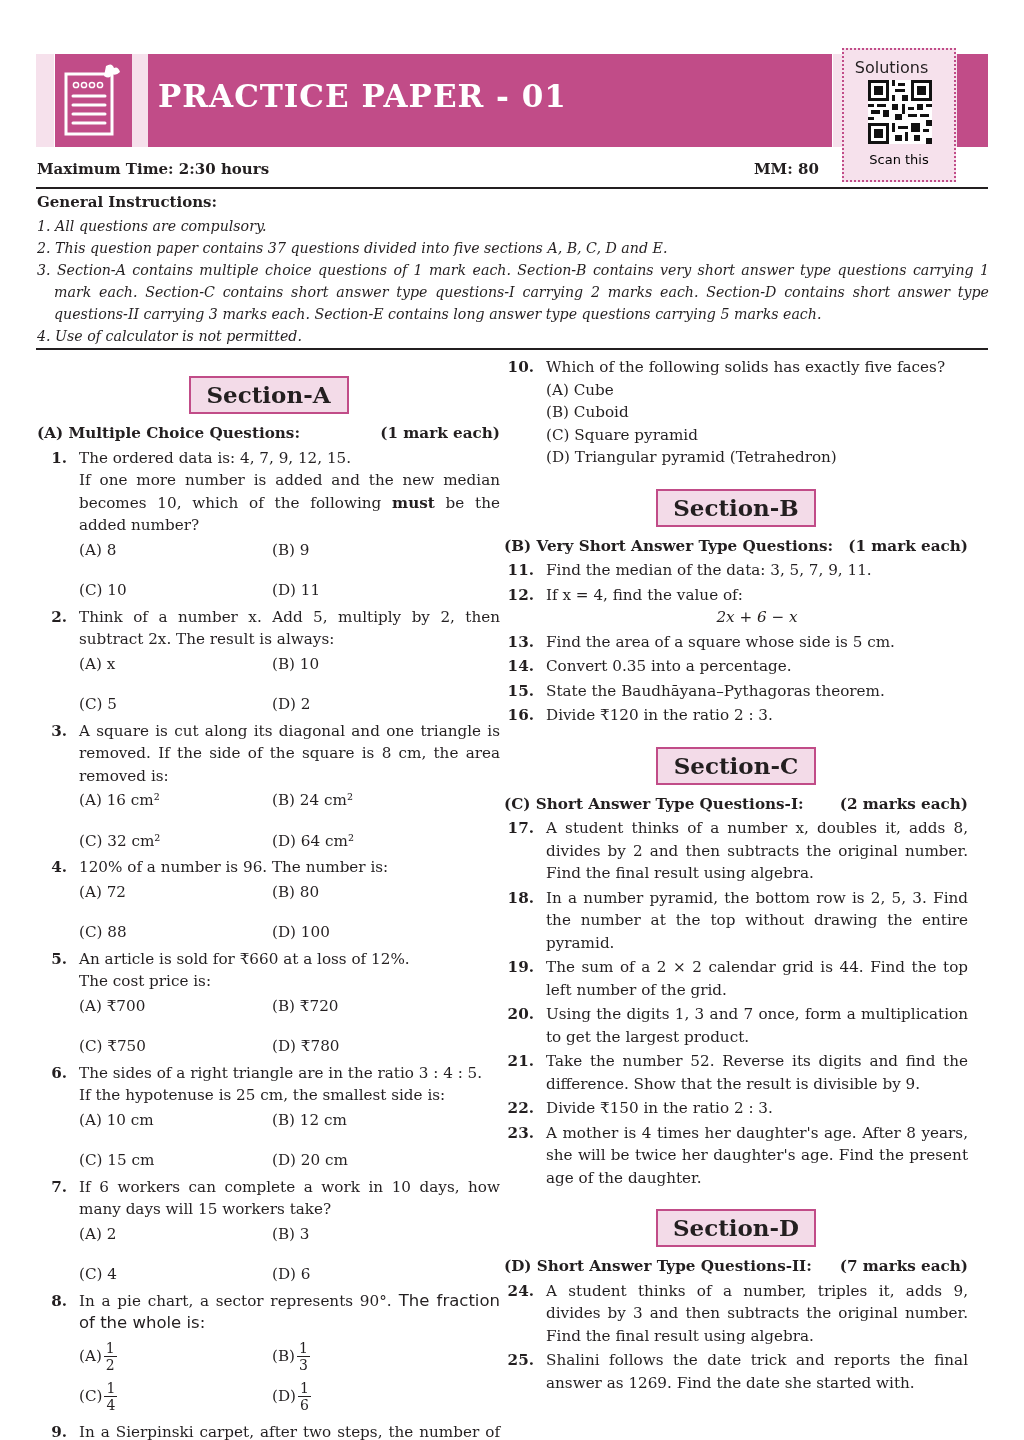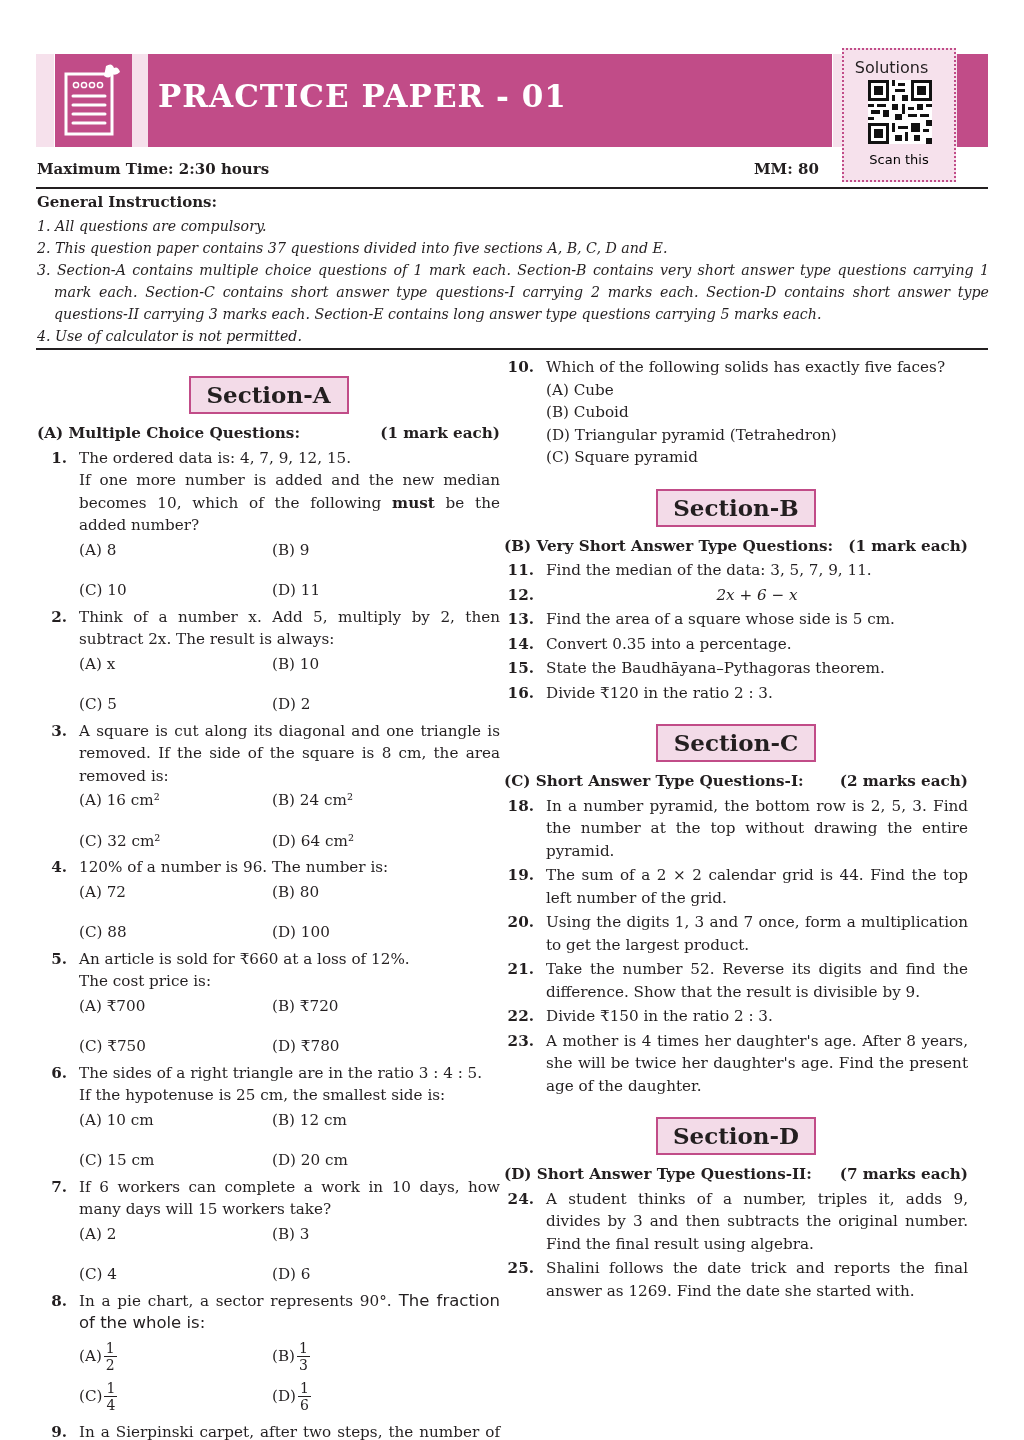--- a/index.html
+++ b/index.html
@@ -310,38 +310,39 @@
 
 <div class="col col-right">
 
   <div class="q">
     <div class="q-num">10.</div>
     <div class="q-body">
       <span class="q-line">Which of the following solids has exactly five faces?</span>
       <div class="opts-vertical">
         <span class="opt">(A) Cube</span>
         <span class="opt">(B) Cuboid</span>
+        <span class="opt">(C) Square pyramid</span>
         <span class="opt">(D) Triangular pyramid (Tetrahedron)</span>
-        <span class="opt">(C) Square pyramid</span>
       </div>
     </div>
   </div>
 
   <div class="section-head">Section-B</div>
   <div class="subhead">
     <span>(B) Very Short Answer Type Questions:</span>
     <span>(1 mark each)</span>
   </div>
   <div class="q">
       <div class="q-num">11.</div>
       <div class="q-body">Find the median of the data: 3, 5, 7, 9, 11.</div>
     </div>
   <div class="q">
       <div class="q-num">12.</div>
       <div class="q-body">
+        <span class="q-line">If x = 4, find the value of:</span>
         <span class="q-eq">2x + 6 − x</span>
       </div>
     </div>
   <div class="q">
       <div class="q-num">13.</div>
       <div class="q-body">Find the area of a square whose side is 5 cm.</div>
     </div>
   <div class="q">
       <div class="q-num">14.</div>
       <div class="q-body">Convert 0.35 into a percentage.</div>
@@ -354,20 +355,24 @@
       <div class="q-num">16.</div>
       <div class="q-body">Divide ₹120 in the ratio 2 : 3.</div>
     </div>
 
   <div class="section-head">Section-C</div>
   <div class="subhead">
     <span>(C) Short Answer Type Questions-I:</span>
     <span>(2 marks each)</span>
   </div>
   <div class="q">
+      <div class="q-num">17.</div>
+      <div class="q-body">A student thinks of a number x, doubles it, adds 8, divides by 2 and then subtracts the original number. Find the final result using algebra.</div>
+    </div>
+  <div class="q">
       <div class="q-num">18.</div>
       <div class="q-body">In a number pyramid, the bottom row is 2, 5, 3. Find the number at the top without drawing the entire pyramid.</div>
     </div>
   <div class="q">
       <div class="q-num">19.</div>
       <div class="q-body">The sum of a 2 × 2 calendar grid is 44. Find the top left number of the grid.</div>
     </div>
   <div class="q">
       <div class="q-num">20.</div>
       <div class="q-body">Using the digits 1, 3 and 7 once, form a multiplication to get the largest product.</div>

